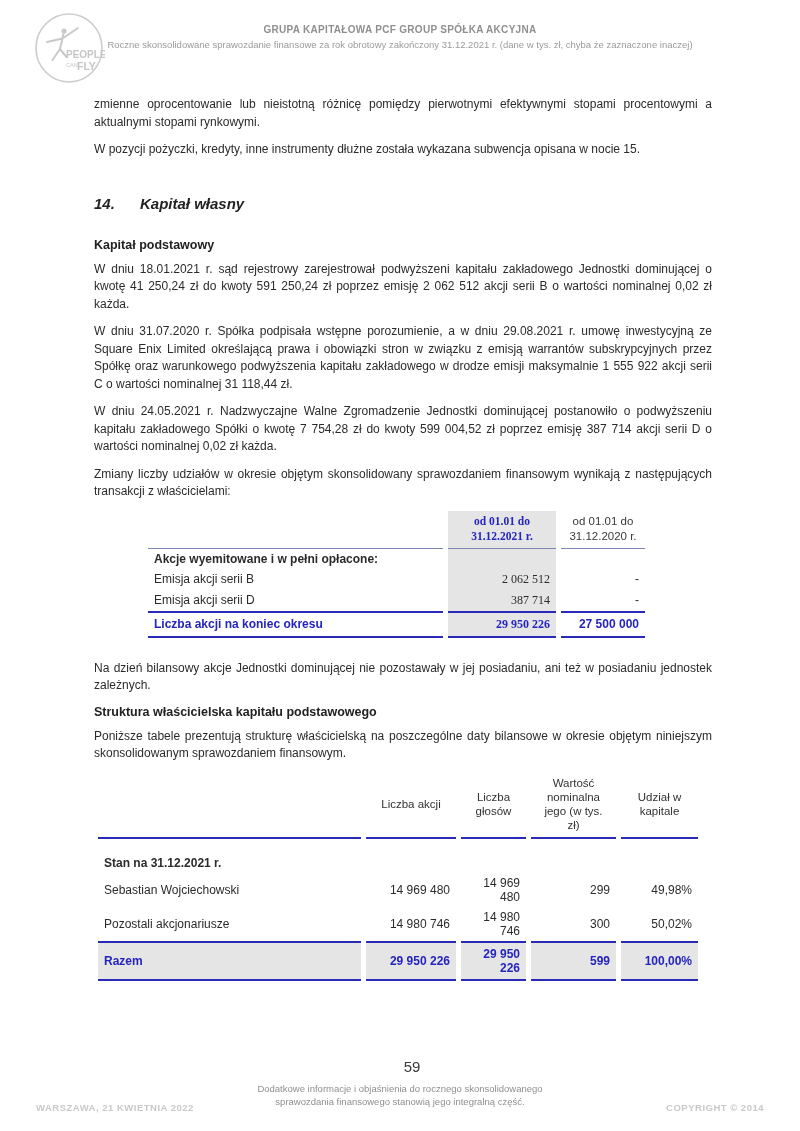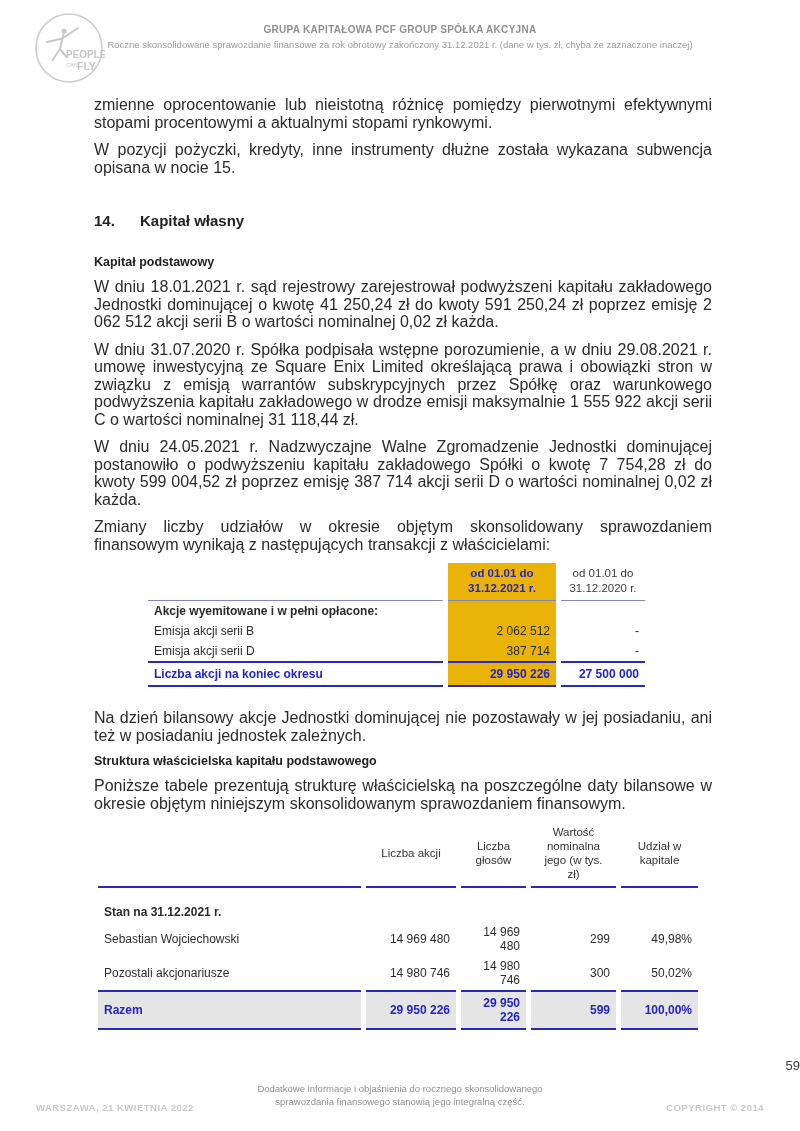--- a/index.html
+++ b/index.html
@@ -15,60 +15,60 @@
   }
 
   
   .logo-wrap { position: absolute; left: 33px; top: 11px; width: 72px; height: 74px; }
   .doc-header { position: absolute; left: 0; right: 0; top: 24px; text-align: center; }
   .hdr-title { font-size: 10px; font-weight: bold; color: #8f8f8f; letter-spacing: 0.3px; }
   .hdr-sub { font-size: 9.5px; color: #9b9b9b; margin-top: 4px; }
 
   
   .content { position: absolute; left: 94px; top: 96px; width: 618px; }
-  p.body { font-size: 16px; line-height: 17.5px; text-align: justify; margin: 0 0 10px 0; color: #2b2b2b; }
-  .section-heading { margin: 36px 0 0 0; font-size: 15px; font-weight: bold; color: #222; }
+  p.body { font-size: 12px; line-height: 17.5px; text-align: justify; margin: 0 0 10px 0; color: #2b2b2b; }
+  .section-heading { margin: 36px 0 0 0; font-size: 15px; font-weight: bold; color: #222; font-style: italic; }
   .section-num { display: inline-block; width: 46px; }
   .sub-heading { margin: 26px 0 9px 0; font-size: 12.5px; font-weight: bold; color: #222; }
   .sub-heading2 { margin: 8px 0 9px 0; font-size: 12.5px; font-weight: bold; color: #222; }
 
   
   table { border-collapse: separate; border-spacing: 5px 0; }
   td { font-size: 12px; padding: 3px 6px; }
   .t1 { margin: 4px 0 0 49px; }
   .t1 .c-label { width: 295px; }
   .t1 .c-2021 { width: 108px; }
   .t1 .c-2020 { width: 84px; }
   .t1 .hdr td { text-align: center; font-size: 11.5px; line-height: 15px; vertical-align: bottom;
                 border-bottom: 1px solid #7d88b5; padding-bottom: 4px; }
   .t1 .hdr .h2021 { color: #2424c0; font-weight: bold; }
   .t1 .hdr .h2020 { color: #3a3a3a; }
-  .bg-lav { background: #eab308; }
+  .bg-lav { background: #e5e5e5; font-family: Liberation Serif, serif; }
   .num { text-align: right; }
   .t1 .total td { color: #2424c0; font-weight: bold;
                   border-top: 2px solid #2a2ab8; border-bottom: 2px solid #2a2ab8;
                   padding-top: 4px; padding-bottom: 4px; }
 
   
   .t2 { margin: 6px 0 0 -1px; }
   .t2 .c-label { width: 263px; }
   .t2 .c1 { width: 90px; }
   .t2 .c2 { width: 65px; }
   .t2 .c3 { width: 85px; }
   .t2 .c4 { width: 77px; }
   .t2 .hdr td { text-align: center; vertical-align: middle; font-size: 11.5px; line-height: 14px;
                 color: #333; border-bottom: 2px solid #2a2ab8; padding-bottom: 5px; }
   .t2 .sec td { font-weight: bold; padding-top: 17px; }
   .t2 .total td { color: #2424c0; font-weight: bold; background: #e5e5e5;
                   border-top: 2px solid #2a2ab8; border-bottom: 2px solid #2a2ab8;
                   padding-top: 4px; padding-bottom: 4px; }
 
   
-  .page-number { position: absolute; left: 0; right: 0; top: 1058px; text-align: right;
-                 font-size: 13px; color: #3a3a3a; margin-left: 24px; }
+  .page-number { position: absolute; left: 0; right: 0; top: 1058px; text-align: center;
+                 font-size: 15px; color: #3a3a3a; margin-left: 24px; }
   .footnote { position: absolute; left: 0; right: 0; top: 1082px; text-align: center;
               font-size: 9.5px; line-height: 13px; color: #8f8f8f; }
   .footnote span { display: inline-block; max-width: 330px; }
   .corner { position: absolute; bottom: 18px; font-size: 9.5px; font-weight: bold;
             color: #c9c9c9; letter-spacing: 0.5px; }
   .corner-left { left: 36px; }
   .corner-right { right: 36px; }
 
   svg text { font-family: "Liberation Sans", sans-serif; }
 </style>

